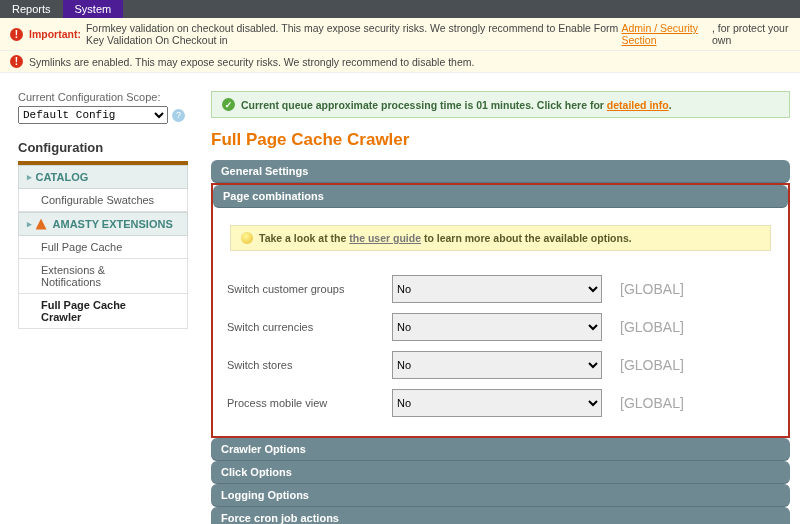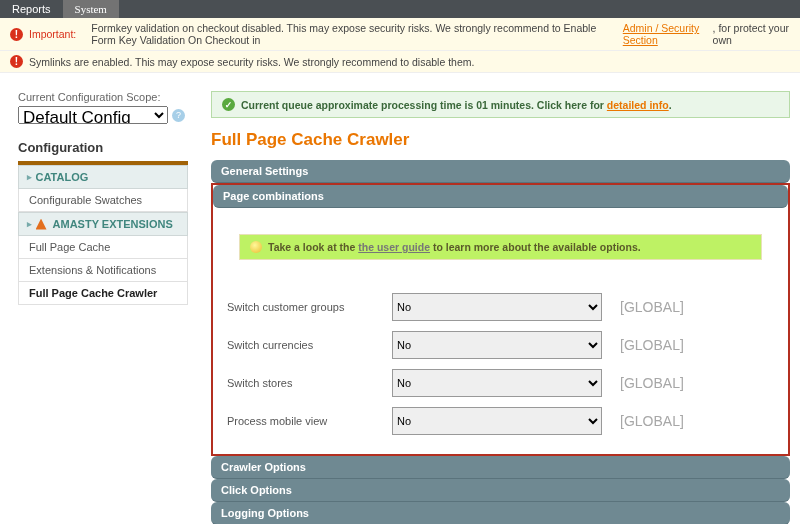--- a/index.html
+++ b/index.html
@@ -1,45 +1,45 @@
 <!DOCTYPE html>
 <html><head>
 <meta charset="utf-8">
 <style>
 * { box-sizing: border-box; margin: 0; padding: 0; }
 body { font-family: Arial, Helvetica, sans-serif; font-size: 11px; color: #2f2f2f; background: #fff; width: 800px; }
 .topbar { background: #4a4f53; height: 18px; display: flex; align-items: stretch; }
 .topbar .tab { padding: 4px 12px; color: #fff; font-size: 11px; display: flex; align-items: center; cursor: pointer; }
-.topbar .tab.active { background: #737373; font-family: Liberation Serif, serif; }
+.topbar .tab.active { background: #4c1d95; }
 .notice-bar { background: #fffbe7; border-bottom: 1px solid #eee; padding: 4px 10px; display: flex; align-items: center; font-size: 10.5px; color: #444; }
 .notice-bar .icon { width: 13px; height: 13px; border-radius: 50%; background: #d9301a; color: #fff; font-weight: bold; display: inline-flex; align-items: center; justify-content: center; font-size: 10px; margin-right: 6px; flex-shrink: 0; }
-.notice-bar .imp { color: #d9301a; font-weight: normal; margin-right: 15px; }
+.notice-bar .imp { color: #d9301a; font-weight: bold; margin-right: 5px; }
 .notice-bar a { color: #ea7601; text-decoration: underline; }
 .layout { display: flex; padding: 18px 10px 6px 18px; gap: 23px; }
 .sidebar { width: 170px; flex-shrink: 0; }
 .scope-label { font-size: 11px; color: #666; margin-bottom: 3px; }
 .scope-row { display: flex; align-items: center; gap: 4px; margin-bottom: 16px; }
-.scope-row select { width: 150px; font-size: 17px; height: 18px; }
+.scope-row select { width: 150px; font-size: 11px; height: 18px; font-family: Liberation Mono, monospace; }
 .help-ic { width: 13px; height: 13px; border-radius: 50%; background: #a7cfe8; color: #fff; font-size: 9px; display: inline-flex; align-items: center; justify-content: center; }
 .sidebar h2 { font-size: 13px; color: #383838; font-weight: bold; border-bottom: 4px solid #a16207; padding-bottom: 6px; margin-bottom: 0; }
 .sb-head { background: #e7efef; border: 1px solid #cfd7d7; border-top: 1px solid #cfd7d7; padding: 5px 8px; font-size: 11px; font-weight: bold; color: #40867e; display: flex; align-items: center; gap: 4px; cursor: pointer; }
 .sb-head .arrow { color: #7aa; font-size: 9px; }
 .sb-head.catalog .heading { color: #40867e; }
 .sb-head .am-ic { width: 11px; height: 11px; background: #e36f1e; display: inline-block; clip-path: polygon(50% 0, 100% 100%, 0 100%); margin-right: 2px; }
-.sb-item { border: 1px solid #e0e0e0; border-top: none; padding: 5px 10px; font-size: 11px; color: #555; cursor: pointer; background: #fff; }
+.sb-item { border: 1px solid #e0e0e0; border-top: none; padding: 5px 22px; font-size: 11px; color: #555; cursor: pointer; background: #fff; }
 .sb-item.active { font-weight: bold; color: #222; }
 .main { flex: 1; min-width: 0; }
 .queue-box { background: #eaf6e9; border: 1px solid #b7dba8; padding: 6px 10px; display: flex; align-items: center; gap: 6px; font-size: 10.5px; font-weight: bold; color: #3a683a; margin-bottom: 12px; }
 .queue-box .chk { width: 13px; height: 13px; border-radius: 50%; background: #5aa93f; color: #fff; display: inline-flex; align-items: center; justify-content: center; font-size: 9px; }
 .queue-box a { color: #ea7601; text-decoration: underline; }
 .page-title { color: #ea7601; font-size: 17px; font-weight: bold; margin-bottom: 10px; }
 .section-head { background: #6f8992; color: #fff; font-weight: bold; font-size: 11px; padding: 5px 10px; border-bottom: 1px solid #5a737c; cursor: pointer; border-radius: 6px; }
 .highlight-box { border: 2px solid #b32f20; padding: 0 0 12px 0; margin-bottom: 0; }
 .highlight-box .section-head { margin: 0; }
-.tip-box { background: #bef264; border: 1px solid #e8e1b8; margin: 26px; padding: 6px 10px; display: flex; align-items: center; gap: 6px; font-size: 10.5px; color: #5a5a2a; font-weight: bold; }
+.tip-box { background: #fef9c3; border: 1px solid #e8e1b8; margin: 17px; padding: 6px 10px; display: flex; align-items: center; gap: 6px; font-size: 10.5px; color: #5a5a2a; font-weight: bold; }
 .tip-box .bulb { width: 12px; height: 12px; border-radius: 50%; background: radial-gradient(circle at 40% 35%, #fff89a, #e8bd2e); display: inline-block; }
 .tip-box a { color: #777; text-decoration: underline; font-weight: bold; }
 .form-rows { padding: 2px 14px; }
 .form-row { display: flex; align-items: center; padding: 5px 0; }
 .form-row .lbl { width: 165px; font-size: 11px; color: #555; }
 .form-row select { width: 210px; font-size: 11px; height: 28px; border: 1px solid #999; }
 .form-row .scope { margin-left: 18px; font-size: 14px; color: #a7a7a7; }
 </style>
 </head>
 <body>

